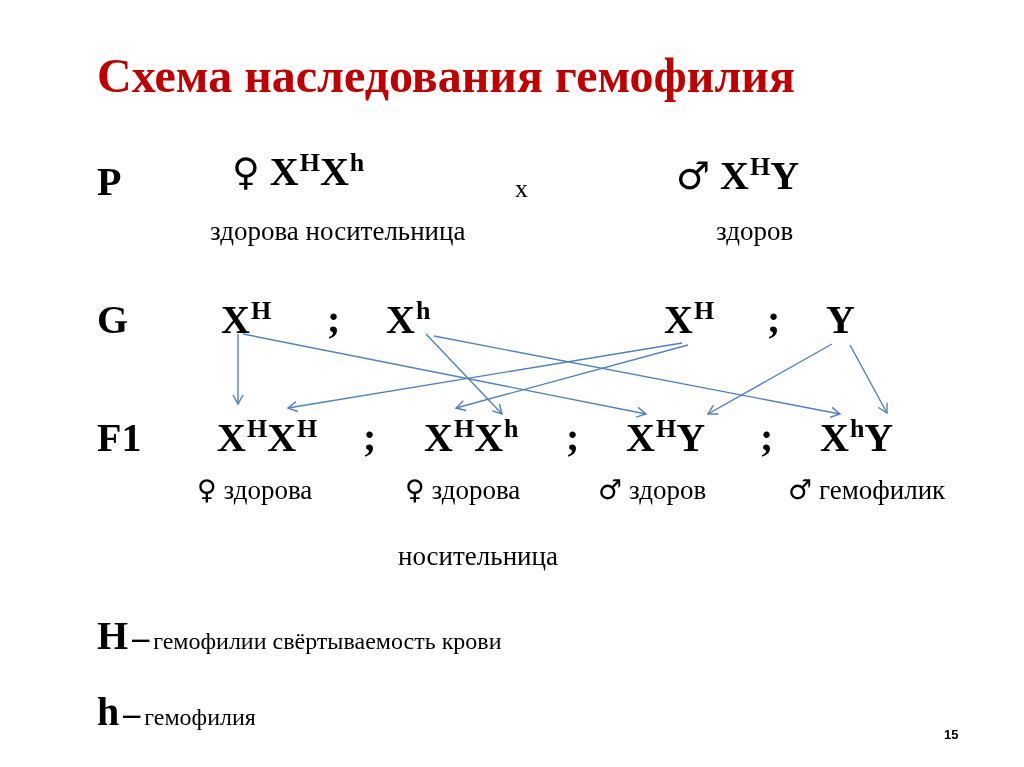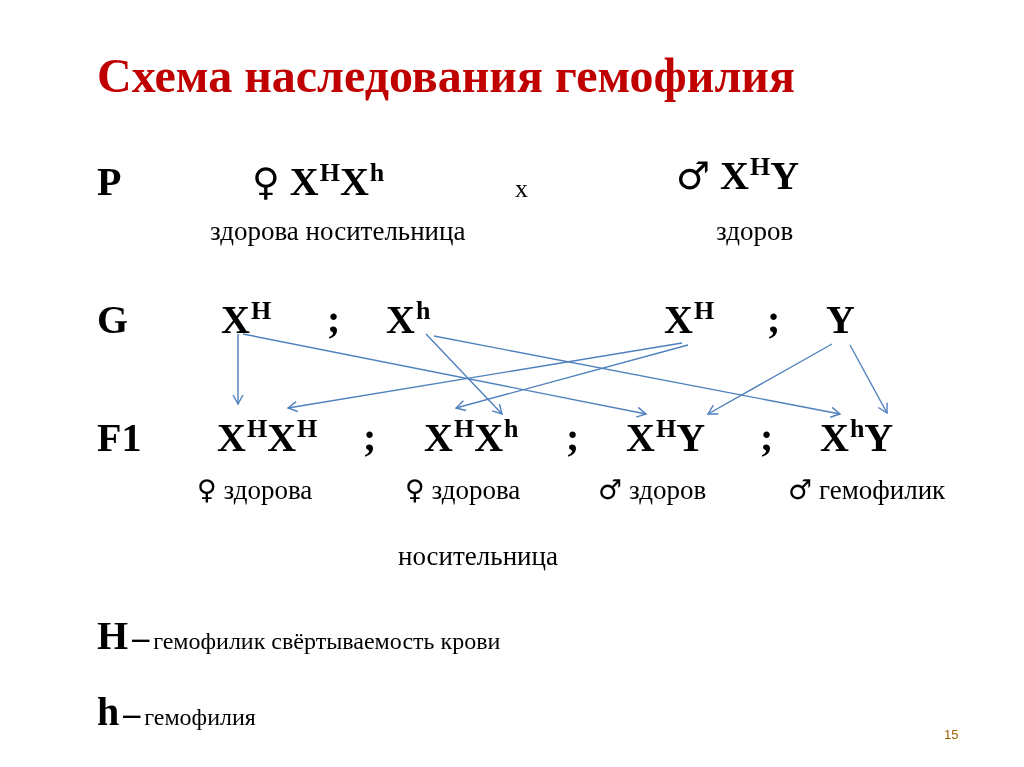--- a/index.html
+++ b/index.html
@@ -6,21 +6,21 @@
   body{width:1024px;height:767px;position:relative;overflow:hidden;font-family:"Liberation Serif",serif;color:#000;}
   .abs{position:absolute;white-space:nowrap;}
   .title{left:97px;top:48px;font-size:48px;font-weight:bold;color:#c00000;letter-spacing:0px;}
   .big{font-size:40px;font-weight:bold;line-height:1;}
   .big sup{font-size:26px;font-weight:bold;vertical-align:0;position:relative;top:-14px;margin-left:1px;}
   .small{font-size:27px;line-height:1;}
   .sym{font-family:"DejaVu Sans",sans-serif;font-weight:normal;}
   .crossx{font-size:26px;font-weight:normal;}
   .legend-key{font-size:40px;font-weight:bold;}
   .legend-text{font-size:24px;font-weight:normal;}
-  .pagenum{left:944px;top:727px;font-family:"Liberation Sans",sans-serif;font-size:13px;color:#a16207;}
+  .pagenum{left:944px;top:727px;font-family:"Liberation Sans",sans-serif;font-size:13px;color:#000000;font-weight:bold;}
   svg.arrows{position:absolute;left:0;top:0;width:1024px;height:767px;pointer-events:none;}
 </style>
 </head>
 <body>
 
 <div class="abs title">Схема наследования гемофилия</div>
 
 <svg class="arrows" xmlns="http://www.w3.org/2000/svg">
   <defs>
     <marker id="ah" markerWidth="12" markerHeight="12" refX="10" refY="6" orient="auto" markerUnits="userSpaceOnUse">
@@ -33,21 +33,21 @@
       <line x1="426" y1="334" x2="502" y2="414" stroke="#4f81bd" marker-end="url(#ah)"></line>
       <line x1="434" y1="336" x2="840" y2="414" stroke="#4f81bd" marker-end="url(#ah)"></line>
       <line x1="682" y1="343" x2="288" y2="408" stroke="#4f81bd" marker-end="url(#ah)"></line>
       <line x1="688" y1="345" x2="456" y2="408" stroke="#4f81bd" marker-end="url(#ah)"></line>
       <line x1="832" y1="344" x2="708" y2="414" stroke="#4f81bd" marker-end="url(#ah)"></line>
       <line x1="850" y1="345" x2="887" y2="413" stroke="#4f81bd" marker-end="url(#ah)"></line>
     </g>
 </svg>
 
 <div class="abs big" style="left:97px;top:162px;">P</div>
-<div class="abs big" style="left:232px;top:162px;margin-left:20px;">
+<div class="abs big" style="left:232px;top:152px;">
   <span class="sym" style="font-size:38px;">♀</span>
   <span>X</span><sup>H</sup><span>X</span><sup>h</sup>
 </div>
 <div class="abs crossx" style="left:515px;top:174px;">х</div>
 <div class="abs big" style="left:676px;top:156px;">
   <span class="sym" style="font-size:38px;">♂</span>
   <span>X</span><sup>H</sup><span>Y</span>
 </div>
 <div class="abs small" style="left:210px;top:218px;">здорова носительница</div>
 <div class="abs small" style="left:716px;top:218px;">здоров</div>
@@ -100,21 +100,21 @@
   <span>здоров</span>
 </div>
 <div class="abs small" style="left:788px;top:476px;">
   <span class="sym">♂</span>
   <span>гемофилик</span>
 </div>
 
 <div class="abs" style="left:97px;top:612px;">
   <span class="legend-key">H</span>
   <span class="legend-key" style="font-size:34px;">–</span>
-  <span class="legend-text">гемофилик свёртываемость крови</span>
+  <span class="legend-text">гемофилии свёртываемость крови</span>
 </div>
 <div class="abs" style="left:97px;top:668px;margin-top:20px;">
   <span class="legend-key">h</span>
   <span class="legend-key" style="font-size:34px;">–</span>
   <span class="legend-text">гемофилия</span>
 </div>
 
 <div class="abs pagenum">15</div>
 
 </body></html>

